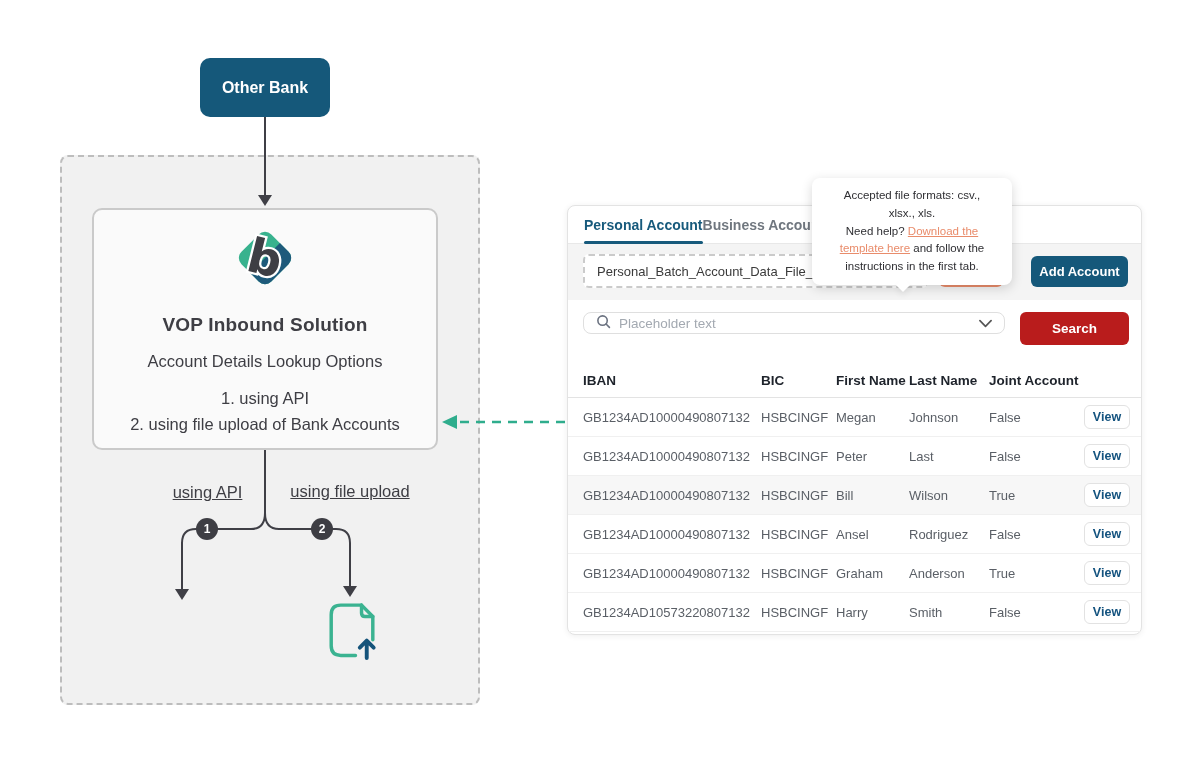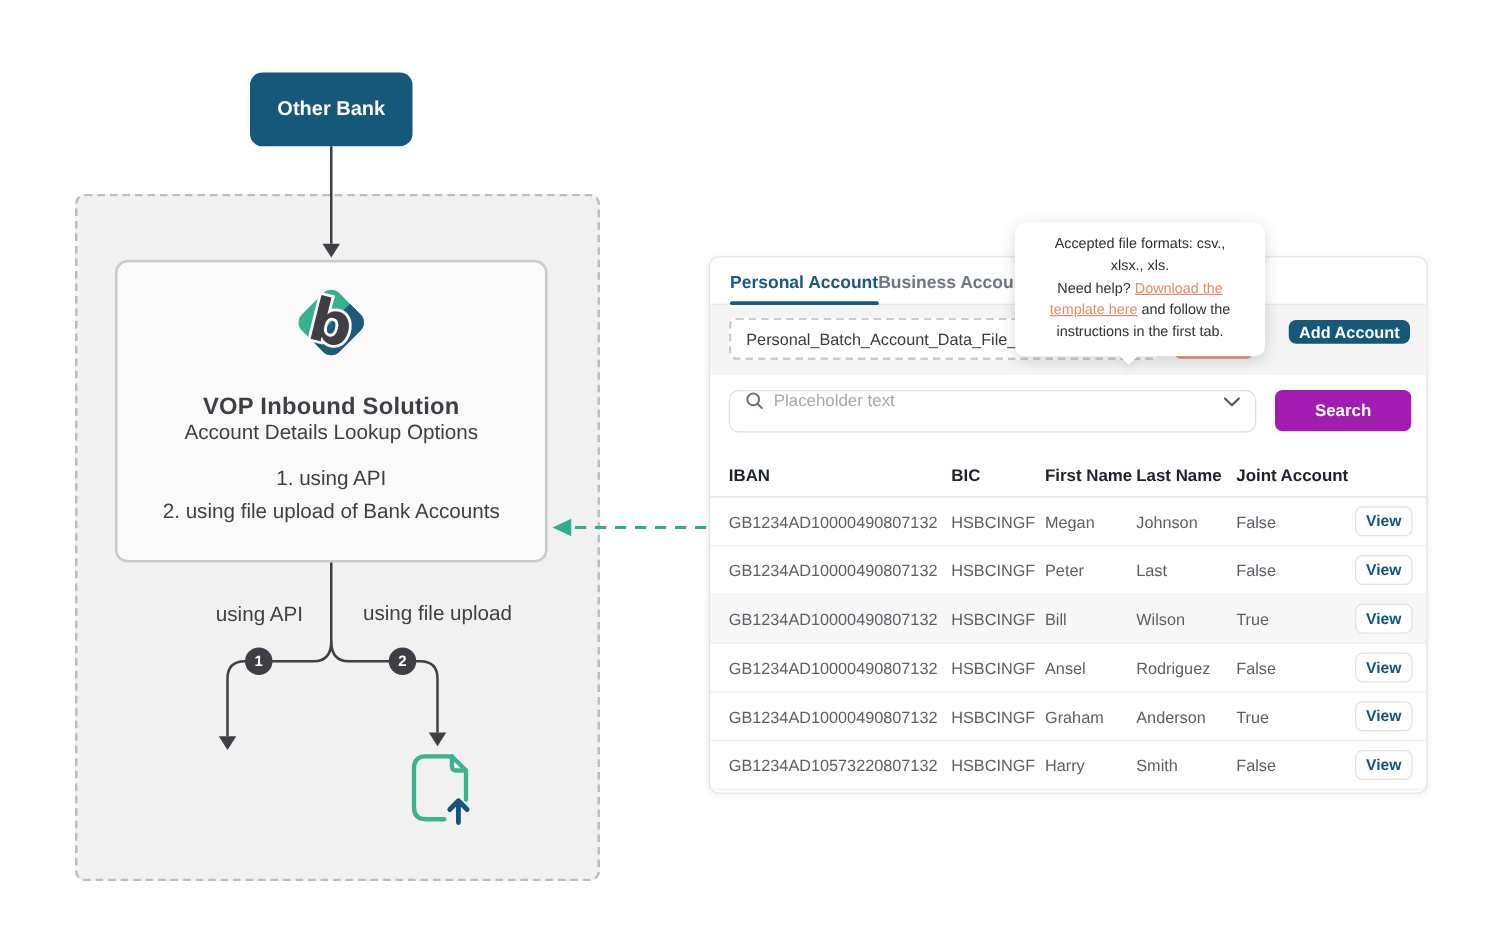--- a/index.html
+++ b/index.html
@@ -11,24 +11,24 @@
     background:#F1F1F1; border:2px dashed #BDBDBD; border-radius:8px; z-index:1; }
   .node-box { position:absolute; display:flex; align-items:center; justify-content:center;
     background:#15587A; color:#fff; border-radius:10px; z-index:4; }
   .other-bank { left:200px; top:58px; width:130px; height:59px; font-size:16px; font-weight:600; }
   .core-banking { left:107px; top:607px; width:142px; height:57px; font-size:17px; font-weight:700; }
 
   .vop-box { position:absolute; left:92px; top:208px; width:346px; height:242px;
     background:#FAFAFA; border:2px solid #CACACA; border-radius:10px; z-index:2;
     display:flex; flex-direction:column; align-items:center; text-align:center; padding-top:16px; }
   .vop-title { margin-top:20px; font-size:19px; font-weight:700; color:#3E3E44; letter-spacing:.2px; }
-  .vop-subtitle { font-size:16.5px; color:#3E3E44; }
+  .vop-subtitle { margin-top:16px; font-size:16.5px; color:#3E3E44; }
   .vop-options { margin-top:14px; font-size:16.5px; color:#3E3E44; line-height:1.6; }
 
-  .branch-label { position:absolute; z-index:4; font-size:16.5px; color:#3E3E44; text-align:center; }
+  .branch-label { position:absolute; z-index:4; font-size:16.5px; color:#3E3E44; text-align:center;text-decoration:underline; }
   .label-api { left:160px; top:483px; width:95px; }
   .label-file { left:280px; top:482px; width:140px; }
   .badge { position:absolute; z-index:5; width:22px; height:22px; border-radius:50%;
     background:#3E3E44; color:#fff; font-size:12px; font-weight:700;
     display:flex; align-items:center; justify-content:center; }
   .badge-1 { left:196px; top:518px; }
   .badge-2 { left:311px; top:518px; }
 
   .file-upload-icon { position:absolute; left:326px; top:597px; z-index:4; }
 
@@ -50,29 +50,29 @@
     border:2px dashed #CBCBCB; border-radius:6px; display:flex; align-items:center; padding:0 10px 0 12px; }
   .file-name { flex:1; font-size:13px; color:#3A3A3A; white-space:nowrap; overflow:hidden; }
   .x-icon { font-size:14px; color:#4B4B4B; cursor:pointer; padding:0 4px; }
   .mini-divider { width:1px; height:16px; background:#DCDCDC; margin:0 7px; }
   .help-icon { width:18px; height:18px; border:1.5px solid #4B4B4B; border-radius:50%; color:#4B4B4B;
     font-size:11.5px; font-weight:700; display:flex; align-items:center; justify-content:center; cursor:pointer; }
   .btn { display:flex; align-items:center; justify-content:center; color:#fff; border:none;
     border-radius:6px; cursor:pointer; font-family:"Liberation Sans", sans-serif; }
   .upload-btn { position:absolute; left:371px; top:49px; width:64px; height:32px; background:#E98C6B;
     font-size:13.5px; font-weight:700; }
-  .add-account-btn { position:absolute; left:463px; top:50px; width:97px; height:19px; background:#15587A;
+  .add-account-btn { position:absolute; left:463px; top:50px; width:97px; height:31px; background:#15587A;
     font-size:13px; font-weight:700; }
 
-  .search-input-wrap { position:absolute; left:15px; top:106px; width:422px; height:34px; background:#fff;
-    border:1.5px solid #DFDFDF; border-radius:8px; display:flex; align-items:flex-start; padding:0 12px; }
+  .search-input-wrap { position:absolute; left:15px; top:106px; width:422px; height:22px; background:#fff;
+    border:1.5px solid #DFDFDF; border-radius:8px; display:flex; align-items:center; padding:0 12px; }
   .search-input { flex:1; border:none; outline:none; font-size:13.5px; color:#333; margin-left:8px;
     font-family:"Liberation Sans", sans-serif; background:transparent; }
   .search-input::placeholder { color:#A3A9B1; }
-  .search-btn { position:absolute; left:452px; top:106px; width:109px; height:33px; background:#a21caf;
+  .search-btn { position:absolute; left:452px; top:106px; width:109px; height:33px; background:#b91c1c;
     font-size:13.5px; font-weight:700; }
 
   .table { position:absolute; left:0; top:158px; width:100%; }
   .t-row { display:grid; grid-template-columns:178px 75px 73px 80px 95px 1fr; align-items:center;
     padding:0 15px; }
   .t-head { height:34px; border-bottom:1px solid #E3E3E3; }
   .t-head .t-cell { font-size:13.5px; font-weight:700; color:#1E232B; }
   .t-body .t-row { height:39px; border-bottom:1px solid #F0F0F0; }
   .t-body .t-row.highlight { background:#F7F7F7; }
   .t-cell { font-size:13px; color:#5A5F66; white-space:nowrap; overflow:hidden; }

